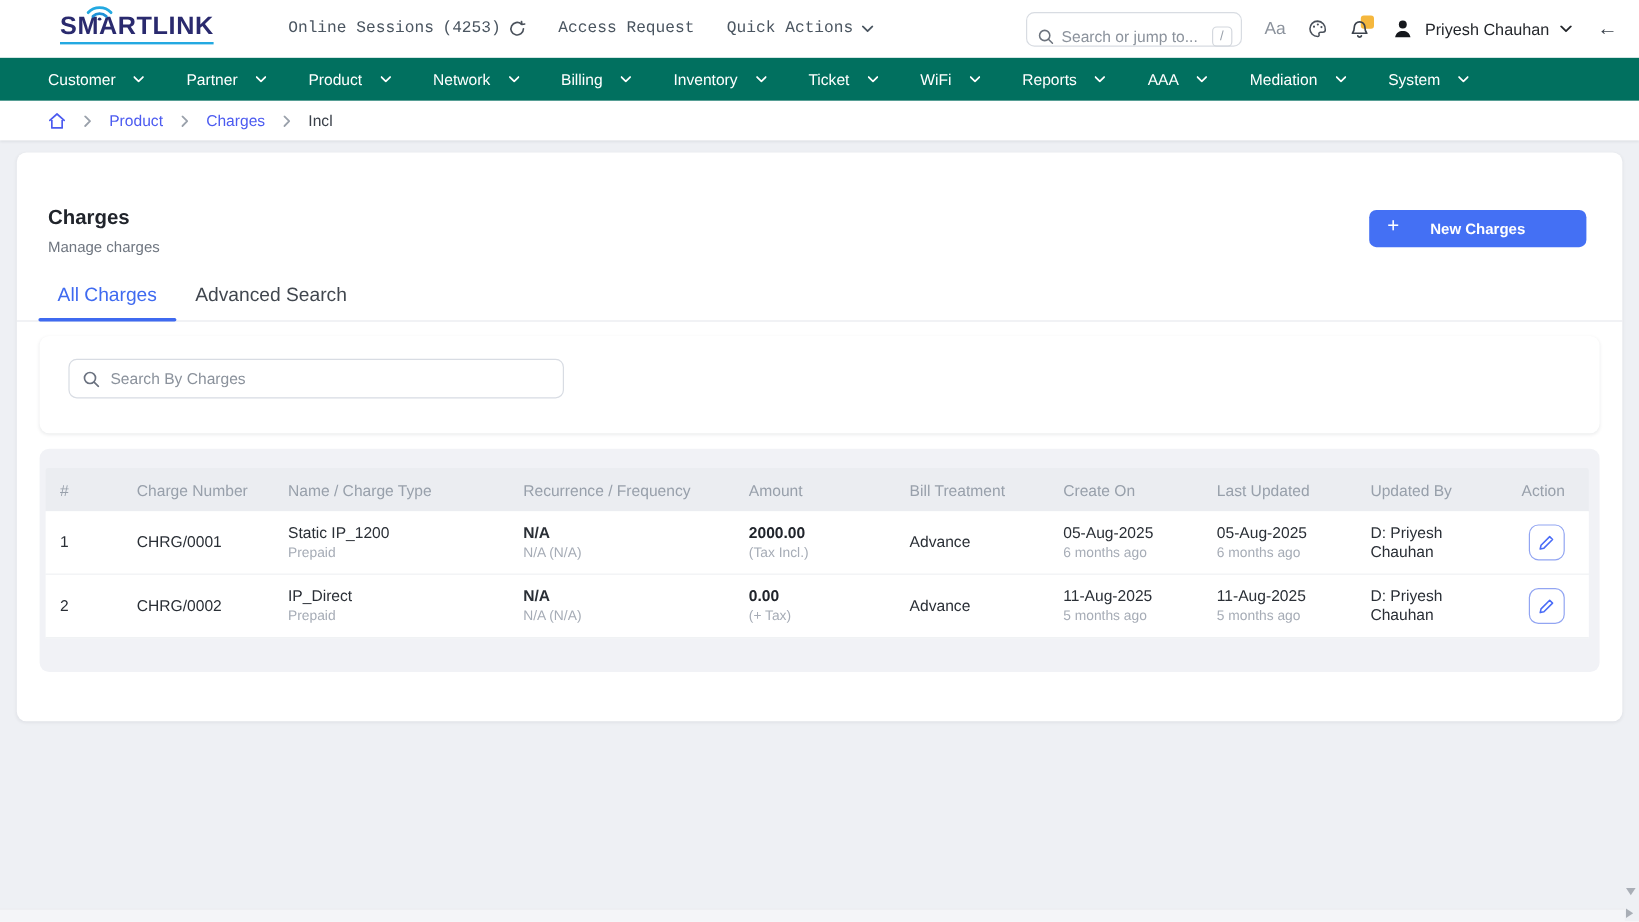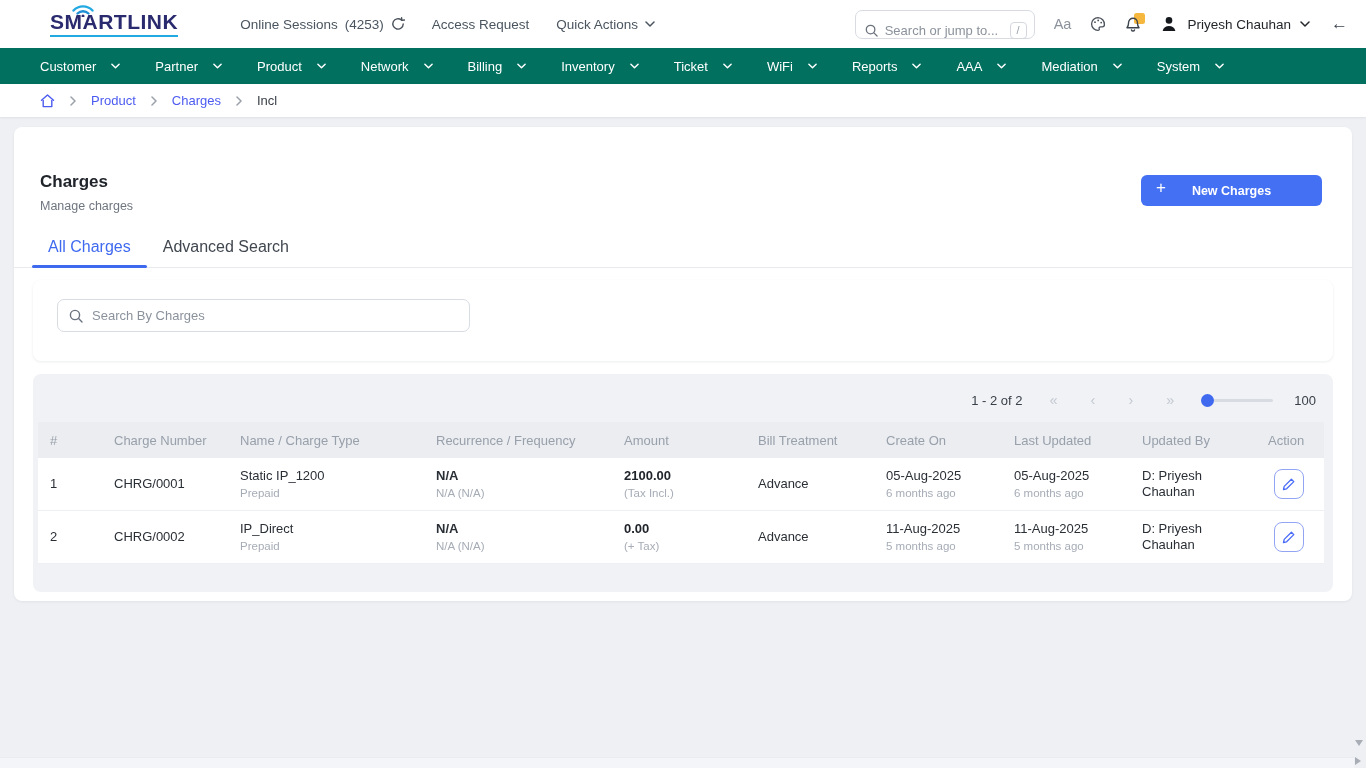--- a/index.html
+++ b/index.html
@@ -9,21 +9,21 @@
     background:#eef0f4; overflow:hidden; position:relative;
     color:#2a2f36; font-size:13px;
   }
   svg { display:block; }
 
   
   .topbar { height:48px; background:#fff; display:flex; align-items:center; padding:0 18px; position:relative; }
   .logo { position:relative; margin-right:62px; cursor:pointer; }
   .logo-text { font-size:21px; font-weight:800; letter-spacing:.5px; color:#2a2a6e; line-height:1; display:block; padding-bottom:3px; border-bottom:2px solid #23a9e1;margin-left:32px; }
   .logo-wifi { position:absolute; left:52px; top:-9px; }
-  .top-links { display:flex; align-items:center; gap:27px; color:#4a5560; font-size:13.5px; }
+  .top-links { display:flex; align-items:center; gap:27px; color:#4a5560; font-size:13.5px;font-family:Liberation Mono, monospace; }
   .top-link { display:flex; align-items:center; gap:7px; cursor:pointer; white-space:nowrap; }
   .top-right { margin-left:auto; display:flex; align-items:center; gap:19px; }
   .hsearch { width:180px; height:29px; border:1px solid #d8dce2; border-radius:7px; display:flex; align-items:center; gap:7px; padding:12px 7px 0 9px; color:#8b929c; }
   .hsearch input { border:none; outline:none; flex:1; min-width:0; font-size:13px; color:#6c737d; font-family:inherit; background:transparent; }
   .hsearch input::placeholder { color:#8b929c; }
   .slash-badge { border:1px solid #d4d8de; border-radius:4px; font-size:11px; color:#9aa1ab; padding:1px 6px; line-height:13px; }
   .aa { font-size:14.5px; color:#8b929c; cursor:pointer; }
   .icon-btn { color:#4a515b; cursor:pointer; position:relative; }
   .bell-badge { position:absolute; top:-3px; right:-4px; width:11px; height:11px; background:#f5b73d; border-radius:2.5px; z-index:0; }
   .bell-svg { position:relative; z-index:1; }
@@ -291,32 +291,20 @@
         <svg width="14" height="14" viewBox="0 0 14 14">
             <circle cx="6" cy="6" r="4.6" fill="none" stroke="#6b7280" stroke-width="1.4"></circle>
             <line x1="9.6" y1="9.6" x2="13" y2="13" stroke="#6b7280" stroke-width="1.4" stroke-linecap="round"></line>
           </svg>
       </span>
       <input type="text" placeholder="Search By Charges" style="">
     </div>
   </div>
 
   <div class="table-section">
-    <div class="pag-row">
-      <span>1 - 2 of 2</span>
-      <span class="pag-btn">«</span>
-      <span class="pag-btn">‹</span>
-      <span class="pag-btn">›</span>
-      <span class="pag-btn">»</span>
-      <span class="slider">
-        <span class="track"></span>
-        <span class="knob"></span>
-      </span>
-      <span>100</span>
-    </div>
 
     <div class="grid">
       <div class="grow ghead">
         <div>#</div>
         <div>Charge Number</div>
         <div>Name / Charge Type</div>
         <div>Recurrence / Frequency</div>
         <div>Amount</div>
         <div>Bill Treatment</div>
         <div>Create On</div>
@@ -330,21 +318,21 @@
         <div class="l1 cell-link">CHRG/0001</div>
         <div>
           <div class="l1 cell-link">Static IP_1200</div>
           <div class="l2">Prepaid</div>
         </div>
         <div>
           <div class="l1 semibold">N/A</div>
           <div class="l2">N/A (N/A)</div>
         </div>
         <div>
-          <div class="l1 bold">2100.00</div>
+          <div class="l1 bold">2000.00</div>
           <div class="l2">(Tax Incl.)</div>
         </div>
         <div class="l1">Advance</div>
         <div>
           <div class="l1">05-Aug-2025</div>
           <div class="l2">6 months ago</div>
         </div>
         <div>
           <div class="l1">05-Aug-2025</div>
           <div class="l2">6 months ago</div>

